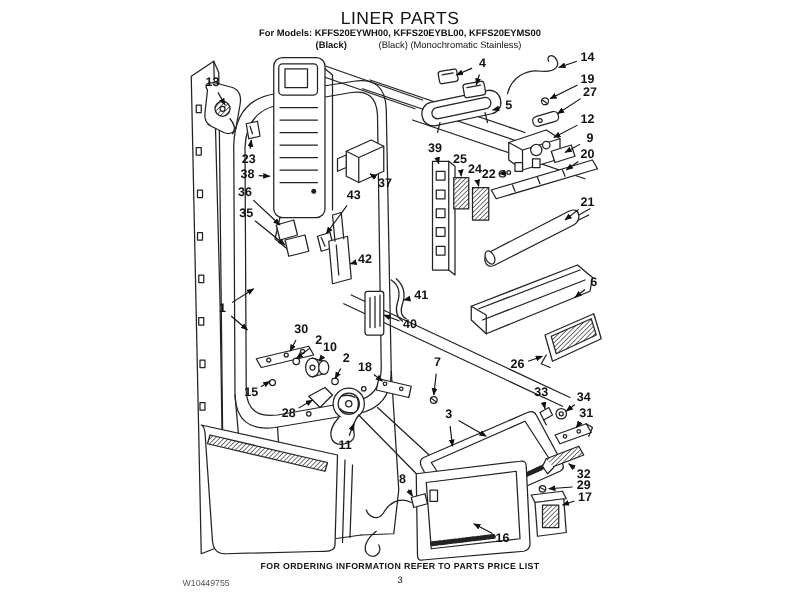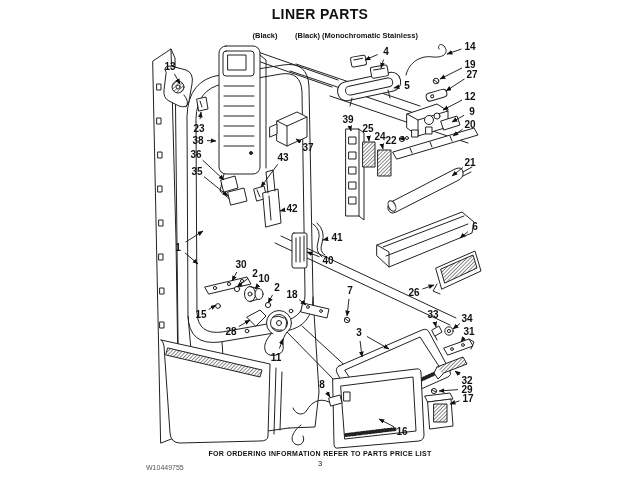--- a/index.html
+++ b/index.html
@@ -1,41 +1,42 @@
 <!DOCTYPE html>
 <html><head>
 <meta charset="utf-8">
 <style>
   html,body{margin:0;padding:0;background:#fff;}
   .page{position:relative;width:640px;height:480px;background:#fff;overflow:hidden;
         font-family:"Liberation Sans",sans-serif;color:#111;}
   .title{position:absolute;top:6px;left:0;width:640px;text-align:center;
-         font-size:14px;font-weight:bold;letter-spacing:.4px;}
+         font-size:14px;font-weight:normal;letter-spacing:.4px;}
   .models{position:absolute;top:22px;left:0;width:640px;text-align:center;
           font-size:7.5px;font-weight:bold;}
   .finish-white{position:absolute;top:31px;left:205px;width:120px;text-align:center;
           font-size:7.5px;font-weight:bold;}
-  .finish-black{position:absolute;top:31px;left:295px;width:130px;
-          font-size:7.5px;font-weight:bold;}
+  .finish-black{position:absolute;top:31px;left:295px;width:130px;text-align:center;
+          font-size:7.5px;font-weight:normal;}
   .footer-note{position:absolute;top:450px;left:0;width:640px;text-align:center;
           font-size:7px;font-weight:bold;letter-spacing:.3px;}
   .page-num{position:absolute;top:459px;left:0;width:640px;text-align:center;font-size:7.5px;}
   .doc-num{position:absolute;top:464px;left:146px;font-size:7px;color:#555;}
   svg{position:absolute;top:0;left:0;}
   .art{stroke:#222;stroke-width:1;fill:none;stroke-linejoin:round;stroke-linecap:round;}
   .callout-num{font:bold 10px "Liberation Sans",sans-serif;fill:#111;
                text-anchor:middle;dominant-baseline:central;}
   .leader{stroke:#111;stroke-width:.9;fill:none;}
   .ticks{stroke:#222;stroke-width:4;stroke-dasharray:1,2;fill:none;}
 </style>
 </head>
 <body>
 
 <div class="page">
   <div class="title">LINER PARTS</div>
+  <div class="models">For Models: KFFS20EYWH00, KFFS20EYBL00, KFFS20EYMS00</div>
   <div class="finish-white">(Black)</div>
   <div class="finish-black">(Black) (Monochromatic Stainless)</div>
 
   <svg width="640" height="480" viewBox="0 0 640 480">
     <defs>
       <marker id="ah" markerWidth="7" markerHeight="6" refX="6" refY="2.6" orient="auto">
         <path d="M0,0 L6.5,2.6 L0,5.2 Z" fill="#111"></path>
       </marker>
       <pattern id="hatch" width="2.6" height="2.6" patternUnits="userSpaceOnUse" patternTransform="rotate(45)">
         <rect width="2.6" height="2.6" fill="#fff"></rect>

